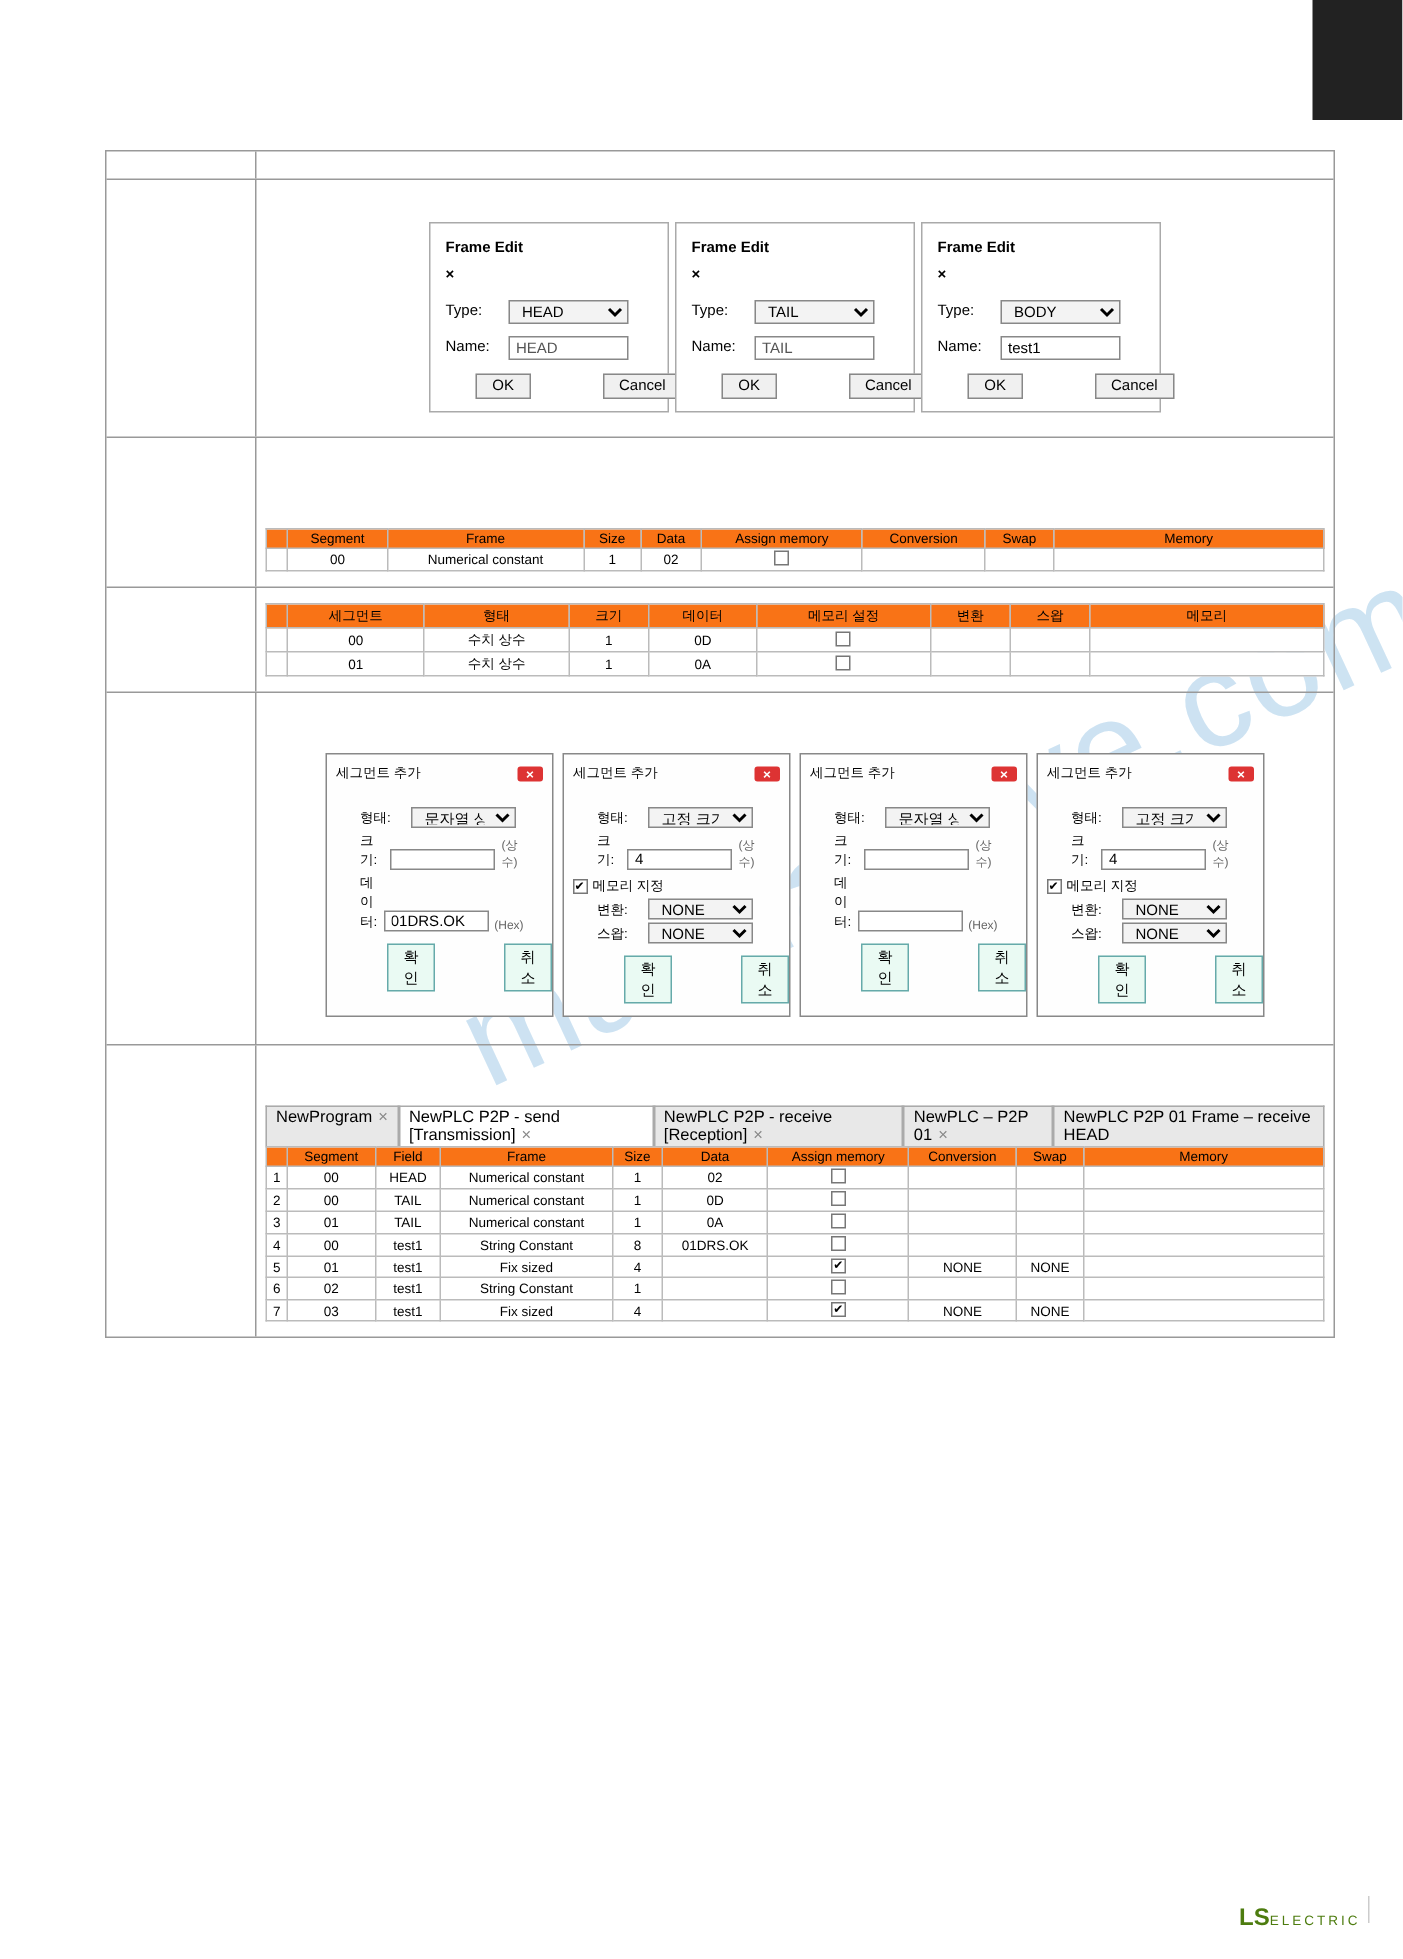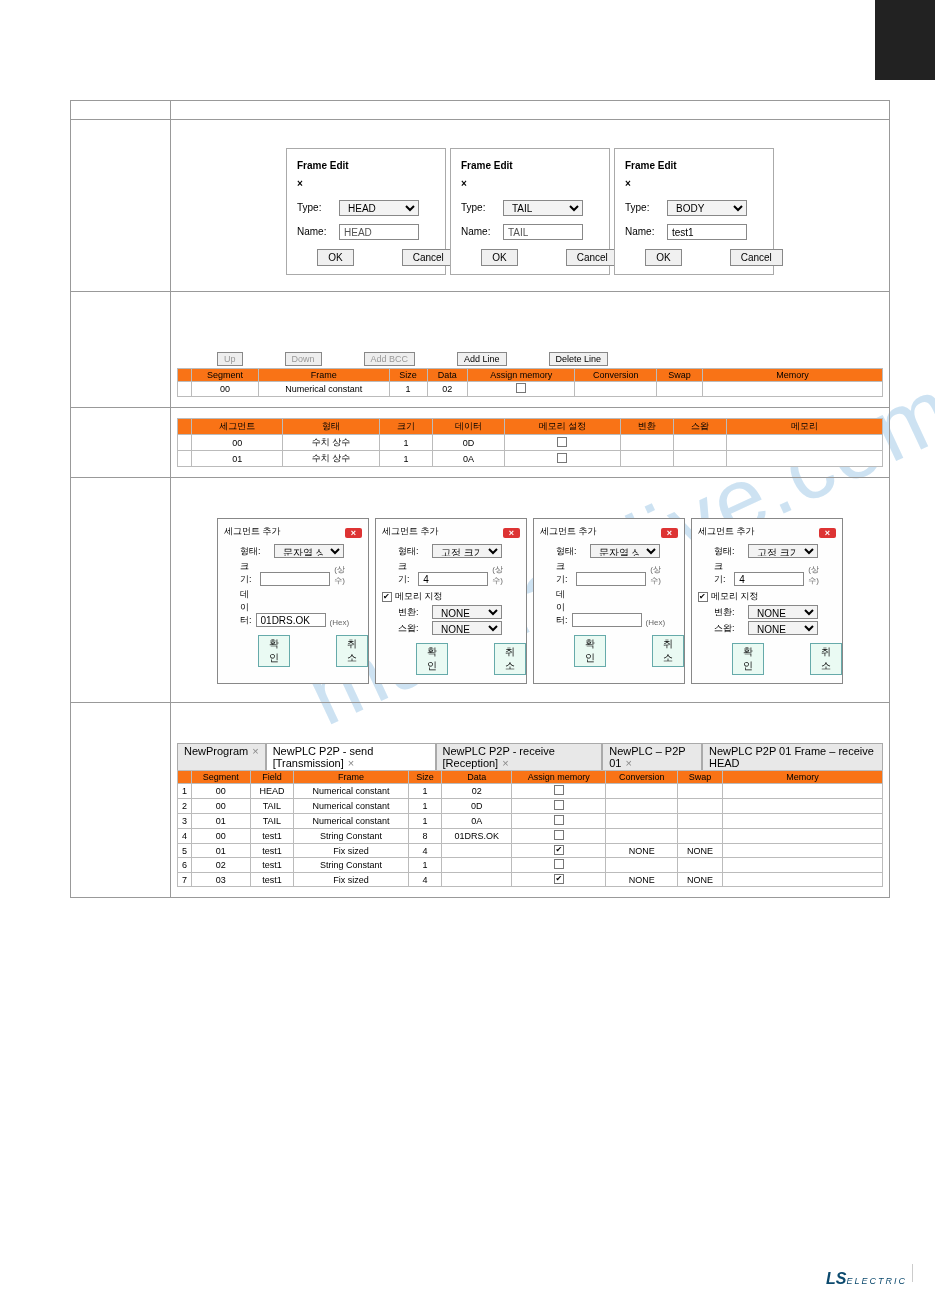--- a/index.html
+++ b/index.html
@@ -35,37 +35,37 @@
   table.grid { width: 100%; border-collapse: collapse; font-size: 9px; }
   table.grid th, table.grid td { border: 1px solid #bbb; padding: 1px 3px; text-align: center; background: #fff; }
   table.grid th { background: #f97316; font-weight: normal; }
   .chk { display: inline-block; width: 10px; height: 10px; border: 1px solid #777; background:#fff; }
   .chk.on::after { content: "✔"; font-size: 8px; position: relative; top: -2px; }
   td.mem { background: repeating-linear-gradient(0deg,#fff,#fff 2px,#eee 2px,#eee 3px); }
 
   
   .seg-row { display: flex; gap: 6px; padding: 30px 0 8px 0; justify-content: center; }
   .seg-dlg { border: 1px solid #888; width: 152px; padding: 6px 6px 8px 6px; background: #fefefe; font-size: 9px; }
-  .seg-dlg .hd { display: flex; justify-content: space-between; align-items: flex-end; margin-bottom: 6px; }
+  .seg-dlg .hd { display: flex; justify-content: space-between; align-items: center; margin-bottom: 16px; }
   .seg-dlg .hd .xb { background: #d33; color: #fff; padding: 0 6px; font-weight: bold; border-radius: 2px; }
   .seg-dlg .ln { display: flex; align-items: flex-end; gap: 4px; margin: 2px 16px; }
   .seg-dlg .ln label { width: 30px; }
   .seg-dlg .sel, .seg-dlg .inp { width: 70px; height: 14px; }
   .seg-dlg .hint { font-size: 8px; color: #666; }
   .seg-dlg .chkln { display: flex; align-items: center; gap: 3px; margin-top: 4px; }
   .seg-btns { display: flex; gap: 6px; justify-content: center; margin-top: 8px; }
   .seg-btns .btn { border: 1px solid #6aa; background: #eafaf3; padding: 1px 10px; }
 
   
   .tabbar { display: flex; margin-bottom: 0; font-size: 11px; }
   .tab { border: 1px solid #aaa; border-bottom: none; padding: 1px 6px; background: #e8e8e8; margin-right: 0; }
   .tab.act { background: #fff; }
   .tab .x { margin-left: 4px; color: #888; }
 
-  .footer-logo { position: absolute; bottom: 18px; right: 28px; font-style: italic; font-weight: bold; font-size: 16px; color: #0c4a6e; margin-left: 15px; }
+  .footer-logo { position: absolute; bottom: 18px; right: 28px; font-weight: bold; font-size: 16px; color: #4d7c0f; margin-left: 15px; }
   .footer-logo .sm { font-size: 9px; letter-spacing: 2px; font-weight: normal; }
   .footer-bar { position: absolute; bottom: 24px; right: 22px; width: 1px; height: 18px; background: #ccc; }
 </style>
 </head>
 <body>
 
 <div class="page">
   <div class="corner-tab"></div>
 
   <div class="wm">manualslive.com</div>
@@ -135,27 +135,20 @@
                 <button class="btn">Cancel</button>
               </div>
           </div>
         </div>
       </div>
     </div>
 
     <div class="split">
       <div class="left-col"></div>
       <div class="right-col" style="padding-top:60px;">
-        <div class="tb-btns">
-          <button class="btn dis">Up</button>
-          <button class="btn dis">Down</button>
-          <button class="btn dis">Add BCC</button>
-          <button class="btn">Add Line</button>
-          <button class="btn">Delete Line</button>
-        </div>
         <table class="grid">
           <tbody>
               <tr>
             <th style="width:14px"></th>
             <th>Segment</th>
             <th>Frame</th>
             <th>Size</th>
             <th>Data</th>
             <th>Assign memory</th>
             <th>Conversion</th>

